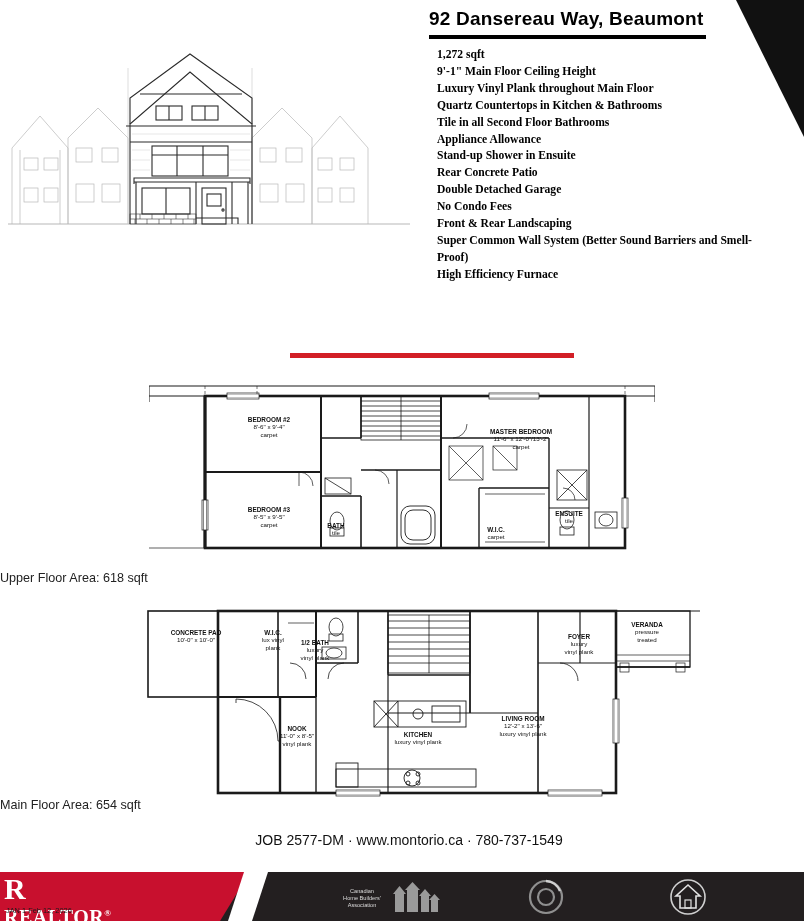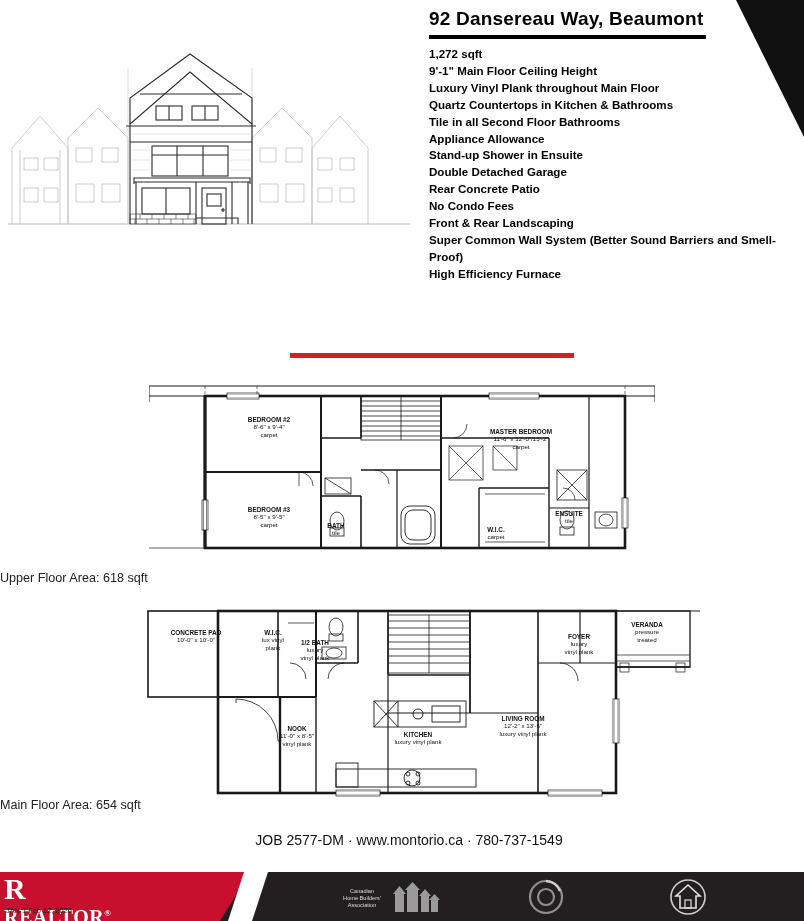--- a/index.html
+++ b/index.html
@@ -19,21 +19,21 @@
   }
   
   .spec-block{position:absolute;left:429px;top:8px;width:360px;}
   .spec-title{
     font-size:19px;font-weight:bold;letter-spacing:.2px;
     margin:0 0 5px 0;
   }
   .spec-rule{
     height:4px;background:#000;width:277px;margin:0 0 7px 0;
   }
-  .spec-list{margin:0;padding:0;list-style:none;}
+  .spec-list{margin:8px;padding:0;list-style:none;font-family:Liberation Serif, serif;}
   .spec-list li{
     font-size:11.6px;font-weight:bold;line-height:16.9px;
     white-space:normal;
   }
   
   .elevation{
     position:absolute;left:6px;top:38px;width:406px;height:195px;
   }
   .elev-svg{display:block;}
   
@@ -203,22 +203,22 @@
   <div class="spec-title">92 Dansereau Way, Beaumont</div>
   <div class="spec-rule"></div>
   <ul class="spec-list">
     <li>1,272 sqft</li>
     <li>9'-1" Main Floor Ceiling Height</li>
     <li>Luxury Vinyl Plank throughout Main Floor</li>
     <li>Quartz Countertops in Kitchen &amp; Bathrooms</li>
     <li>Tile in all Second Floor Bathrooms</li>
     <li>Appliance Allowance</li>
     <li>Stand-up Shower in Ensuite</li>
+    <li>Rear Concrete Patio</li>
     <li>Double Detached Garage</li>
-    <li>Rear Concrete Patio</li>
     <li>No Condo Fees</li>
     <li>Front &amp; Rear Landscaping</li>
     <li>Super Common Wall System (Better Sound Barriers and Smell-Proof)</li>
     <li>High Efficiency Furnace</li>
   </ul>
 </div>
 
 <div class="red-divider"></div>
 
 <div class="plan plan-upper">

